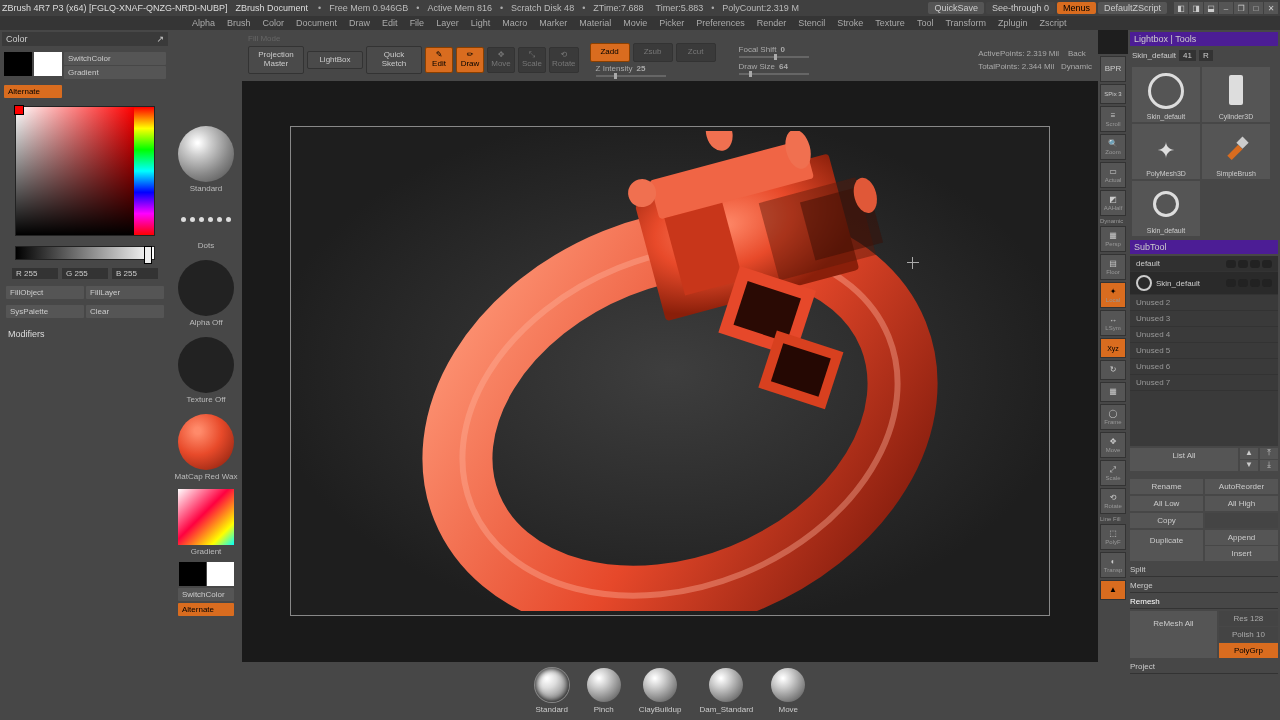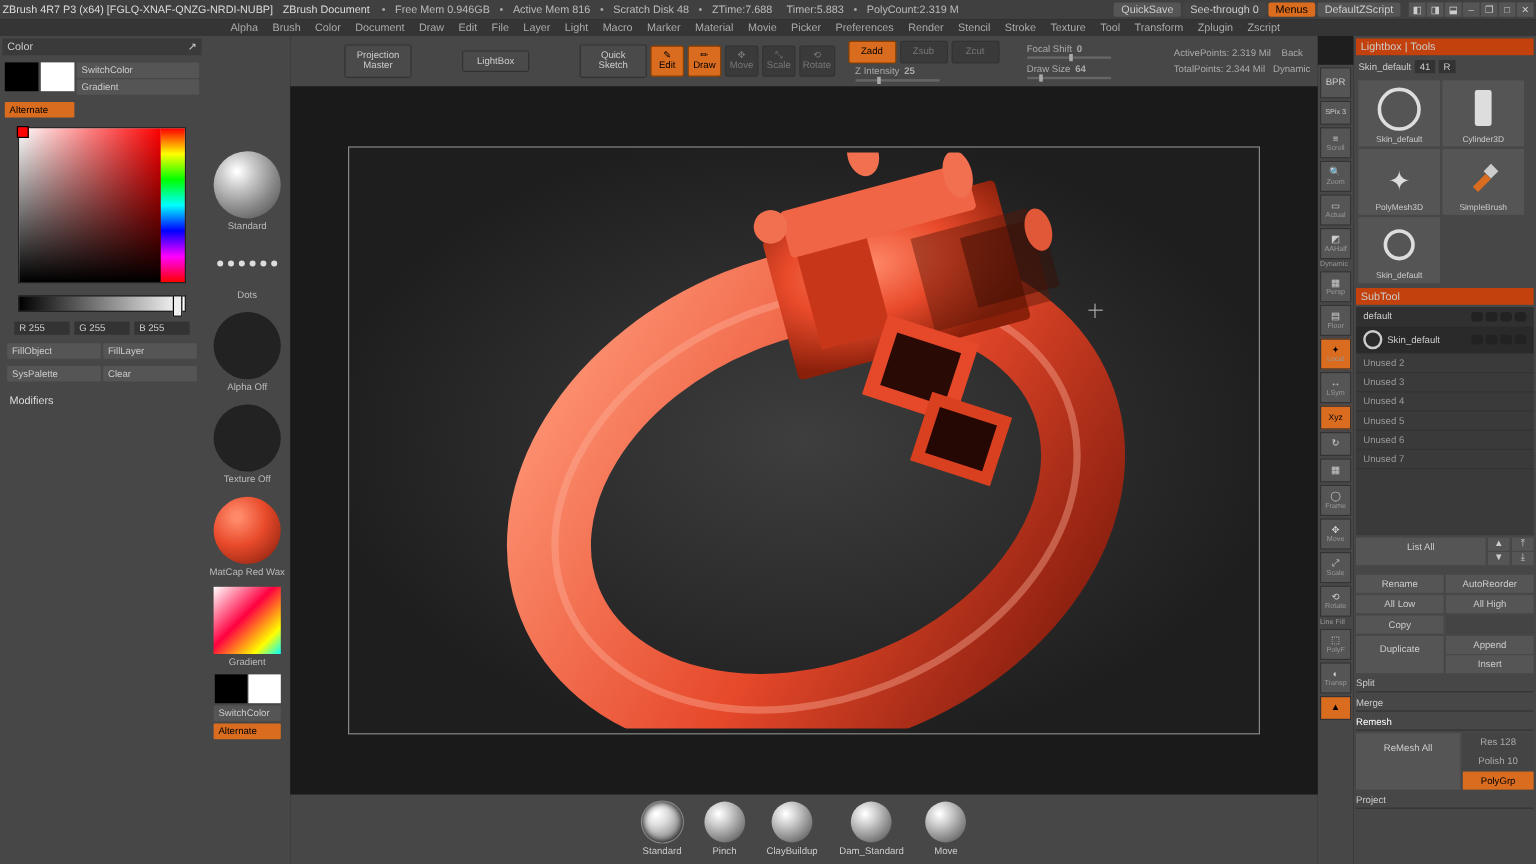--- a/index.html
+++ b/index.html
@@ -55,21 +55,21 @@
 .stroke-dots i{width:5px;height:5px;border-radius:50%;background:#ddd;display:block;}
 .grad-mini{ width:56px; height:56px; background:linear-gradient(135deg,#fff,#ff0040 45%,#ff0 80%,#0ff); margin-top:2px;}
 .bw-row { display:flex; gap:1px;}
 .bw-row div{width:27px;height:24px;}
 
 
 .ctr-toolbar{ padding:4px 6px; background:#474747; font-size:8px; color:#888;}
 .coords{ color:#ccc; font-size:9px; padding:2px 0 4px;}
 .tool-row{ display:flex; gap:3px; align-items:center; flex-wrap:wrap;}
 .tool-btn{ background:#4a4a4a; padding:4px 6px; border:1px solid #333; color:#ccc; font-size:8px; text-align:center; min-width:40px; cursor:pointer; border-radius:2px; line-height:1.1;}
-.tool-btn.wide{ min-width:56px;margin-left:39px;}
+.tool-btn.wide{ min-width:56px;}
 .tool-btn.orange{ background:#d96c1f; color:#000; border-color:#8a4000;}
 .tool-btn.dark{ background:#3a3a3a; color:#777;}
 .tool-btn.tiny{ min-width:28px; padding:3px 2px; height:26px; display:flex; flex-direction:column; align-items:center; justify-content:center; gap:1px;}
 .param{ display:flex; flex-direction:column; margin:0 6px; font-size:8px; color:#aaa;}
 .param .lbl{ display:flex; gap:4px;}
 .param .bar{ width:70px; height:2px; background:#666; margin-top:2px; position:relative;}
 .param .bar i{position:absolute;top:-2px;width:3px;height:6px;background:#aaa;}
 .stats-col{ margin-left:auto; font-size:8px; color:#aaa; text-align:left; display:flex; flex-direction:column; gap:4px;}
 
 
@@ -87,21 +87,21 @@
 .shelf-ball{ width:34px; height:34px; border-radius:50%; background:radial-gradient(circle at 35% 30%,#fff 2%,#ccc 30%,#888 65%,#444); margin-bottom:3px;}
 .shelf-item.sel .shelf-ball{ box-shadow:0 0 0 1px #888, 0 0 6px #000 inset; background:radial-gradient(circle at 35% 30%,#fff 3%,#ddd 30%,#999 65%,#555);}
 
 
 .nav-btn{ width:26px; height:26px; background:#555; border:1px solid #333; display:flex; align-items:center; justify-content:center; font-size:8px; color:#ccc; cursor:pointer; flex-direction:column; line-height:1; gap:1px;}
 .nav-btn.orange{ background:#d96c1f; color:#000;}
 .nav-btn.tall{height:20px;}
 .nav-small-label{font-size:6px;color:#999;}
 
 
-.r-head{ background:#c2410c; padding:2px 4px; font-size:9px; color:#ccc;}
+.r-head{ background:#4c1d95; padding:2px 4px; font-size:9px; color:#ccc;}
 .r-sub{ font-size:8px; color:#ccc; padding:2px; display:flex; gap:3px; align-items:center;}
 .r-sub .num{background:#333;padding:1px 4px;}
 .tool-grid{ display:flex; flex-wrap:wrap; gap:2px; padding:2px;}
 .tool-cell{ width:68px; height:55px; background:#555; position:relative; display:flex; flex-direction:column; align-items:center; justify-content:flex-end; font-size:7px; color:#ccc; padding-bottom:2px;}
 .ring-thumb{width:36px;height:36px;border:3px solid #ddd;border-radius:50%;position:absolute;top:6px;}
 .cyl-thumb{width:14px;height:30px;background:#ddd;border-radius:2px;position:absolute;top:8px;}
 .star-thumb{position:absolute;top:14px;color:#ddd;font-size:22px;}
 .brush-thumb{width:26px;height:26px;position:absolute;top:10px;}
 .brush-thumb svg{width:100%;height:100%;}
 .subtool-list{ background:#3a3a3a; font-size:8px; min-height:190px;}
@@ -240,20 +240,21 @@
     <div class="bw-row">
         <div style="background:#000"></div>
         <div style="background:#fff"></div>
       </div>
     <div class="small-btn" style="width:56px">SwitchColor</div>
     <div class="small-btn orange" style="width:56px">Alternate</div>
   </div>
 
   <div class="center">
     <div class="ctr-toolbar">
+      <div style="color:#666;font-size:8px;">Fill Mode</div>
       <div class="tool-row">
         <div class="tool-btn wide" style="white-space:pre">Projection
 Master</div>
         <div class="tool-btn wide">LightBox</div>
         <div class="tool-btn wide" style="white-space:pre">Quick
 Sketch</div>
         <div class="tool-btn orange tiny">
             <span>✎</span>
             <span>Edit</span>
           </div>

